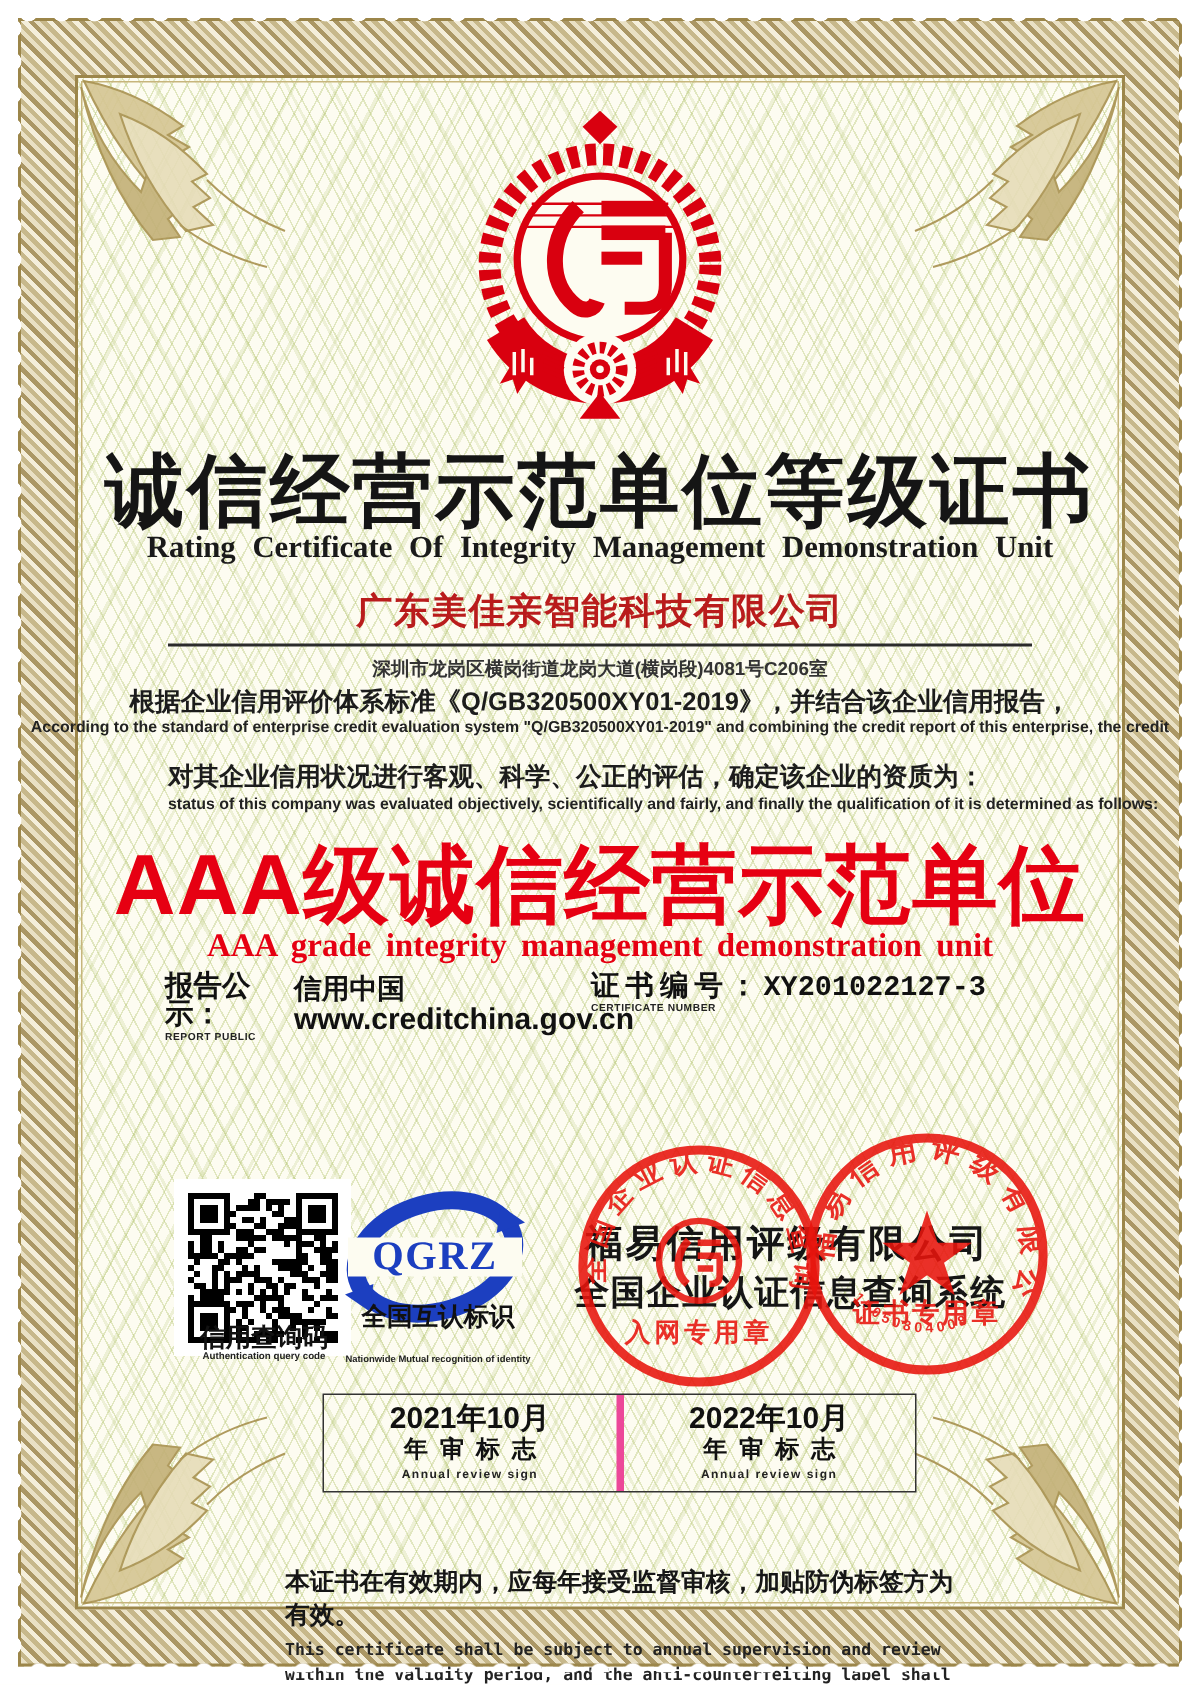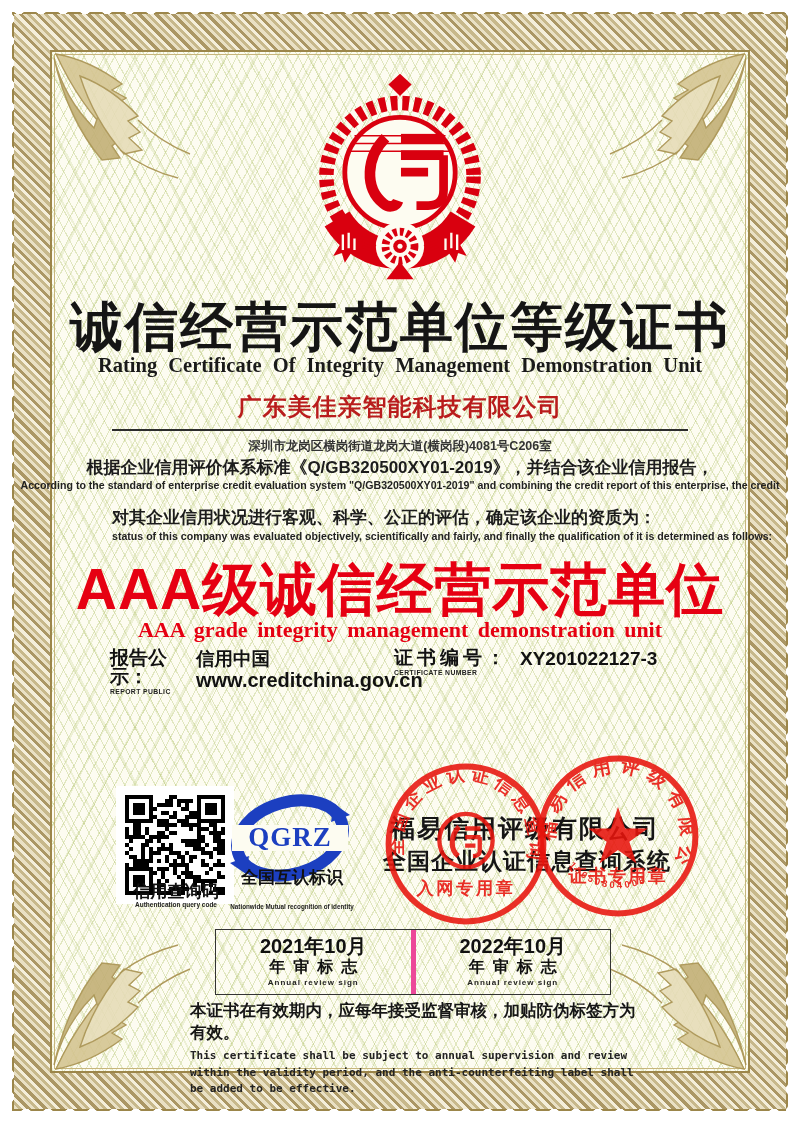--- a/index.html
+++ b/index.html
@@ -57,40 +57,40 @@
   .grade-en{top:617px;font-size:22px;font-weight:800;color:#e60012;
             font-family:"Liberation Serif","DejaVu Serif",serif;word-spacing:4px;}
   .fld-row{position:absolute;height:42px;}
   .fld-label-cn{font-size:19px;font-weight:800;color:#111;line-height:1;}
   .fld-label-en{font-size:6.8px;font-weight:700;color:#222;letter-spacing:.4px;margin-top:2px;}
   .fld-val{font-size:18.5px;font-weight:800;color:#111;line-height:1.15;}
   .lcol{left:110px;width:85px;}
   .lval{left:196px;width:220px;}
   .rcol{left:394px;width:120px;}
   .rcol .fld-label-cn{letter-spacing:4px;}
-  .rval{left:520px;width:190px;font-size:19px;}
+  .rval{left:509px;width:190px;font-size:19px;font-family:Liberation Mono, monospace;}
   .qr-box{left:116px;top:786px;width:118px;height:118px;background:#fff;}
   .qr-label-cn{left:106px;width:140px;top:880px;text-align:center;font-size:17px;font-weight:800;color:#111;}
   .qr-label-en{left:106px;width:140px;top:901px;text-align:center;font-size:6.5px;font-weight:700;color:#222;}
   .qgrz{left:228px;top:778px;width:124px;height:122px;}
   .qgrz-label-cn{left:222px;width:140px;top:866px;text-align:center;font-size:17px;font-weight:800;color:#111;}
   .qgrz-label-en{left:222px;width:140px;top:903px;text-align:center;font-size:6.3px;font-weight:700;color:#222;}
   .overlay1{left:390px;top:812px;font-size:25px;font-weight:600;color:#151515;letter-spacing:2px;}
   .overlay2{left:383px;top:846px;font-size:23px;font-weight:600;color:#151515;letter-spacing:1px;}
   .stamp{opacity:.88;}
   .stamp-left{left:380px;top:758px;width:172px;height:172px;}
   .stamp-right{left:532px;top:750px;width:172px;height:172px;}
   .annual{left:215px;top:929px;width:394px;height:64px;display:flex;border:1px solid #333;}
   .annual-cell{flex:1;text-align:center;padding-top:5px;}
   .annual-cell + .annual-cell{border-left:5px solid #ec4899;}
   .annual-date{font-size:20px;font-weight:800;color:#111;line-height:1.1;}
   .annual-cn{font-size:16px;font-weight:800;color:#111;letter-spacing:8px;line-height:1.3;margin-left:8px;}
   .annual-en{font-size:8px;font-weight:700;color:#222;letter-spacing:1px;}
   .footer{left:190px;top:1000px;width:448px;}
-  .footer-cn{font-size:16.5px;font-weight:800;color:#161616;}
+  .footer-cn{font-size:16.5px;font-weight:800;color:#161616;margin-top:44px;}
   .footer-en{margin-top:4px;font-size:11px;font-weight:700;color:#222;line-height:1.5;
              font-family:"DejaVu Sans Mono","Liberation Mono",monospace;}
   svg{display:block;}
 </style>
 </head>
 <body>
 
 <div class="page">
 
   <div class="frame-band"></div>

